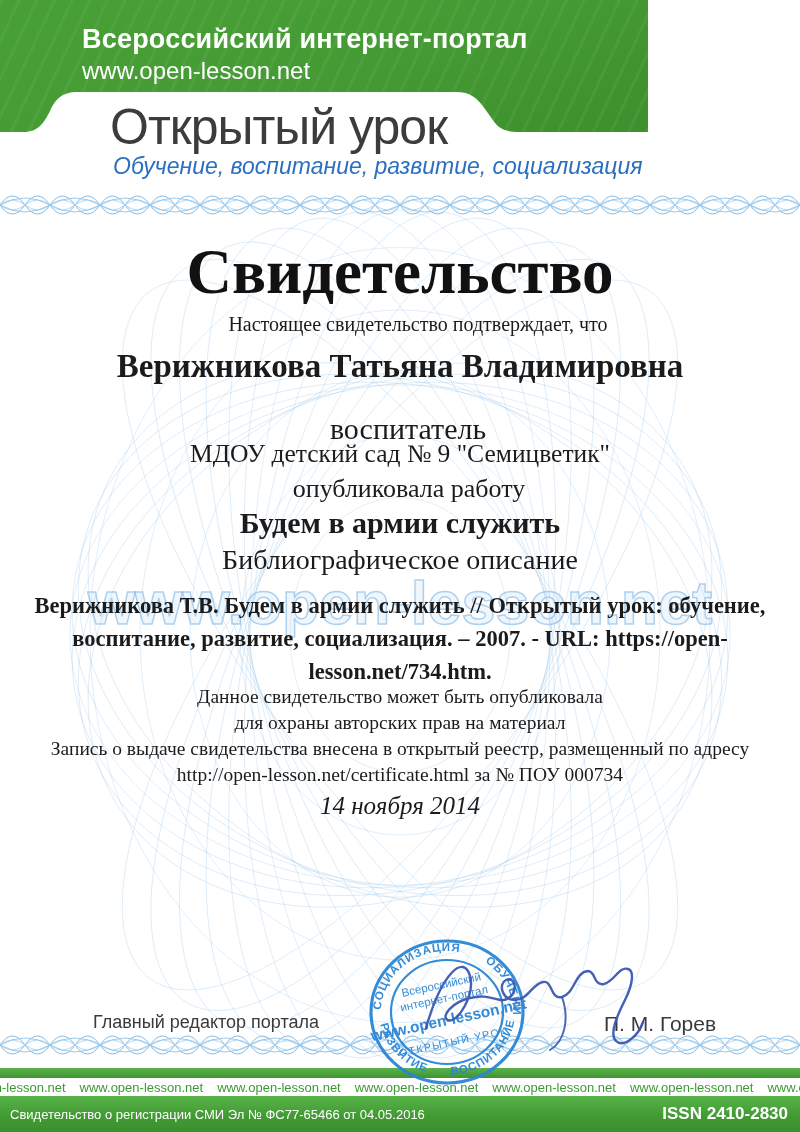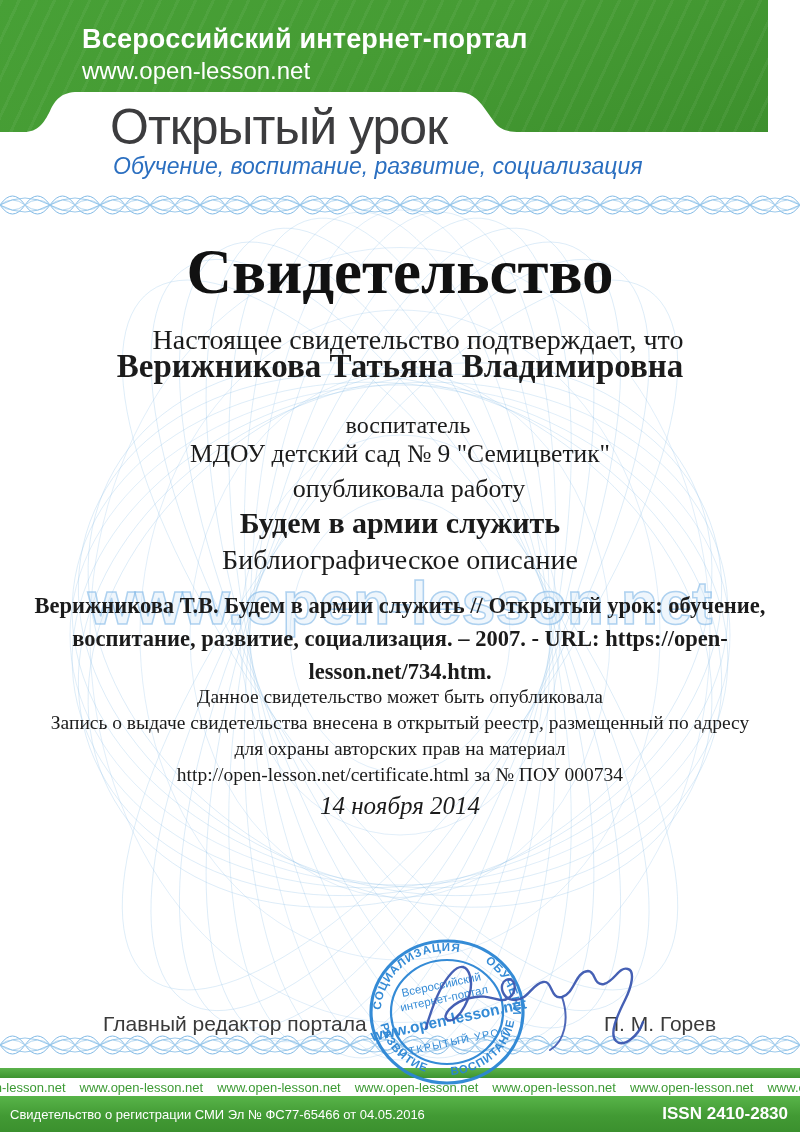--- a/index.html
+++ b/index.html
@@ -1,21 +1,21 @@
 <!DOCTYPE html>
 <html><head>
 <meta charset="utf-8">
 <style>
   html,body{margin:0;padding:0;}
   body{width:800px;height:1132px;position:relative;background:#ffffff;overflow:hidden;
        font-family:"Liberation Serif",serif;color:#1b1b1b;}
   .center{position:absolute;left:0;right:0;text-align:center;}
 
   
-  .header{position:absolute;top:0;left:0;width:768px;height:132px;
+  .header{position:absolute;top:0;left:0;width:648px;height:132px;
     background:linear-gradient(160deg,#47a036 0%,#469c34 45%,#3d902d 100%);
     background-color:#459a33;}
   .header-stripes{position:absolute;inset:0;
     background:repeating-linear-gradient(115deg,rgba(255,255,255,.05) 0 3px,rgba(255,255,255,0) 3px 16px);}
   .portal-title{position:absolute;left:82px;top:24px;font-family:"Liberation Sans",sans-serif;
     font-weight:bold;font-size:27px;color:#ffffff;letter-spacing:.2px;}
   .portal-url{position:absolute;left:82px;top:57px;font-family:"Liberation Sans",sans-serif;
     font-size:24px;color:#ffffff;font-weight:normal;}
   .tab-svg{position:absolute;left:0;top:90px;}
   .site-name{position:absolute;left:110px;top:98px;font-family:"Liberation Sans",sans-serif;
@@ -27,34 +27,34 @@
   svg.band{position:absolute;left:0;width:800px;height:26px;z-index:1;}
   #band-top{top:192px;}
   #band-bottom{top:1032px;}
   #rosette{position:absolute;left:0;top:205px;width:800px;height:860px;z-index:0;}
   .watermark{position:absolute;left:0;right:0;top:568px;text-align:center;z-index:1;
     font-family:"Liberation Sans",sans-serif;font-size:61px;font-weight:bold;
     color:rgba(190,220,245,.25);-webkit-text-stroke:1.5px rgba(125,182,230,.6);}
 
   
   .t-title{top:236px;font-size:63px;font-weight:bold;z-index:2;color:#111;}
-  .t-confirm{top:324px;font-size:28px;z-index:2;margin-left:36px;}
+  .t-confirm{top:313px;font-size:20px;z-index:2;margin-left:36px;}
   .t-name{top:348px;font-size:33px;font-weight:bold;z-index:2;}
-  .t-role{top:412px;font-size:24px;z-index:2;margin-left:16px;}
+  .t-role{top:412px;font-size:30px;z-index:2;margin-left:16px;}
   .t-org{top:439px;font-size:25.5px;z-index:2;}
   .t-action{top:474px;font-size:26px;z-index:2;padding-left:18px;}
   .t-work{top:506px;font-size:30px;font-weight:bold;z-index:2;}
   .t-bibhead{top:544px;font-size:28px;z-index:2;}
   .t-bib{top:589px;font-size:22.5px;font-weight:bold;line-height:33px;z-index:2;}
   .t-usage{top:684px;font-size:19.5px;line-height:26px;z-index:2;}
   .t-date{top:792px;font-size:25px;font-style:italic;z-index:2;}
 
   
-  .sig-label{position:absolute;left:103px;top:1012px;font-family:"Liberation Sans",sans-serif;
-    font-size:21px;color:#3a3a3a;z-index:3;}
+  .sig-label{position:absolute;left:93px;top:1012px;font-family:"Liberation Sans",sans-serif;
+    font-size:18px;color:#3a3a3a;z-index:3;}
   .sig-name{position:absolute;left:604px;top:1012px;font-family:"Liberation Sans",sans-serif;
     font-size:21px;color:#3a3a3a;z-index:3;}
   #stamp{position:absolute;left:366px;top:936px;width:162px;height:152px;z-index:4;opacity:.95;}
   #signature{position:absolute;left:412px;top:942px;width:245px;height:112px;z-index:5;}
 
   
   .footer-bar1{position:absolute;left:0;top:1068px;width:800px;height:10px;
     background:linear-gradient(180deg,#5bb24b,#3e9430);z-index:3;}
   .footer-urls{position:absolute;left:0;top:1078px;width:800px;height:18px;background:#fff;
     overflow:hidden;white-space:nowrap;z-index:3;display:flex;gap:14px;align-items:center;
@@ -138,22 +138,22 @@
   <div class="center t-action">опубликовала работу</div>
   <div class="center t-work">Будем в армии служить</div>
   <div class="center t-bibhead">Библиографическое описание</div>
   <div class="center t-bib">
     <div>Верижникова Т.В. Будем в армии служить // Открытый урок: обучение,</div>
     <div>воспитание, развитие, социализация. – 2007. - URL: https://open-</div>
     <div>lesson.net/734.htm.</div>
   </div>
   <div class="center t-usage">
     <div>Данное свидетельство может быть опубликовала</div>
+    <div>для охраны авторских прав на материал</div>
     <div>Запись о выдаче свидетельства внесена в открытый реестр, размещенный по адресу</div>
-    <div>для охраны авторских прав на материал</div>
     <div>http://open-lesson.net/certificate.html за № ПОУ 000734</div>
   </div>
   <div class="center t-date">14 ноября 2014</div>
 
   <div class="sig-label">Главный редактор портала</div>
   <div class="sig-name">П. М. Горев</div>
 
   <svg id="stamp" viewBox="0 0 162 152">
     <ellipse cx="81" cy="76" rx="76" ry="71" fill="none" stroke="#2a85d4" stroke-width="3.2"></ellipse>
     <ellipse cx="81" cy="76" rx="56" ry="52" fill="none" stroke="#2a85d4" stroke-width="2.2"></ellipse>

